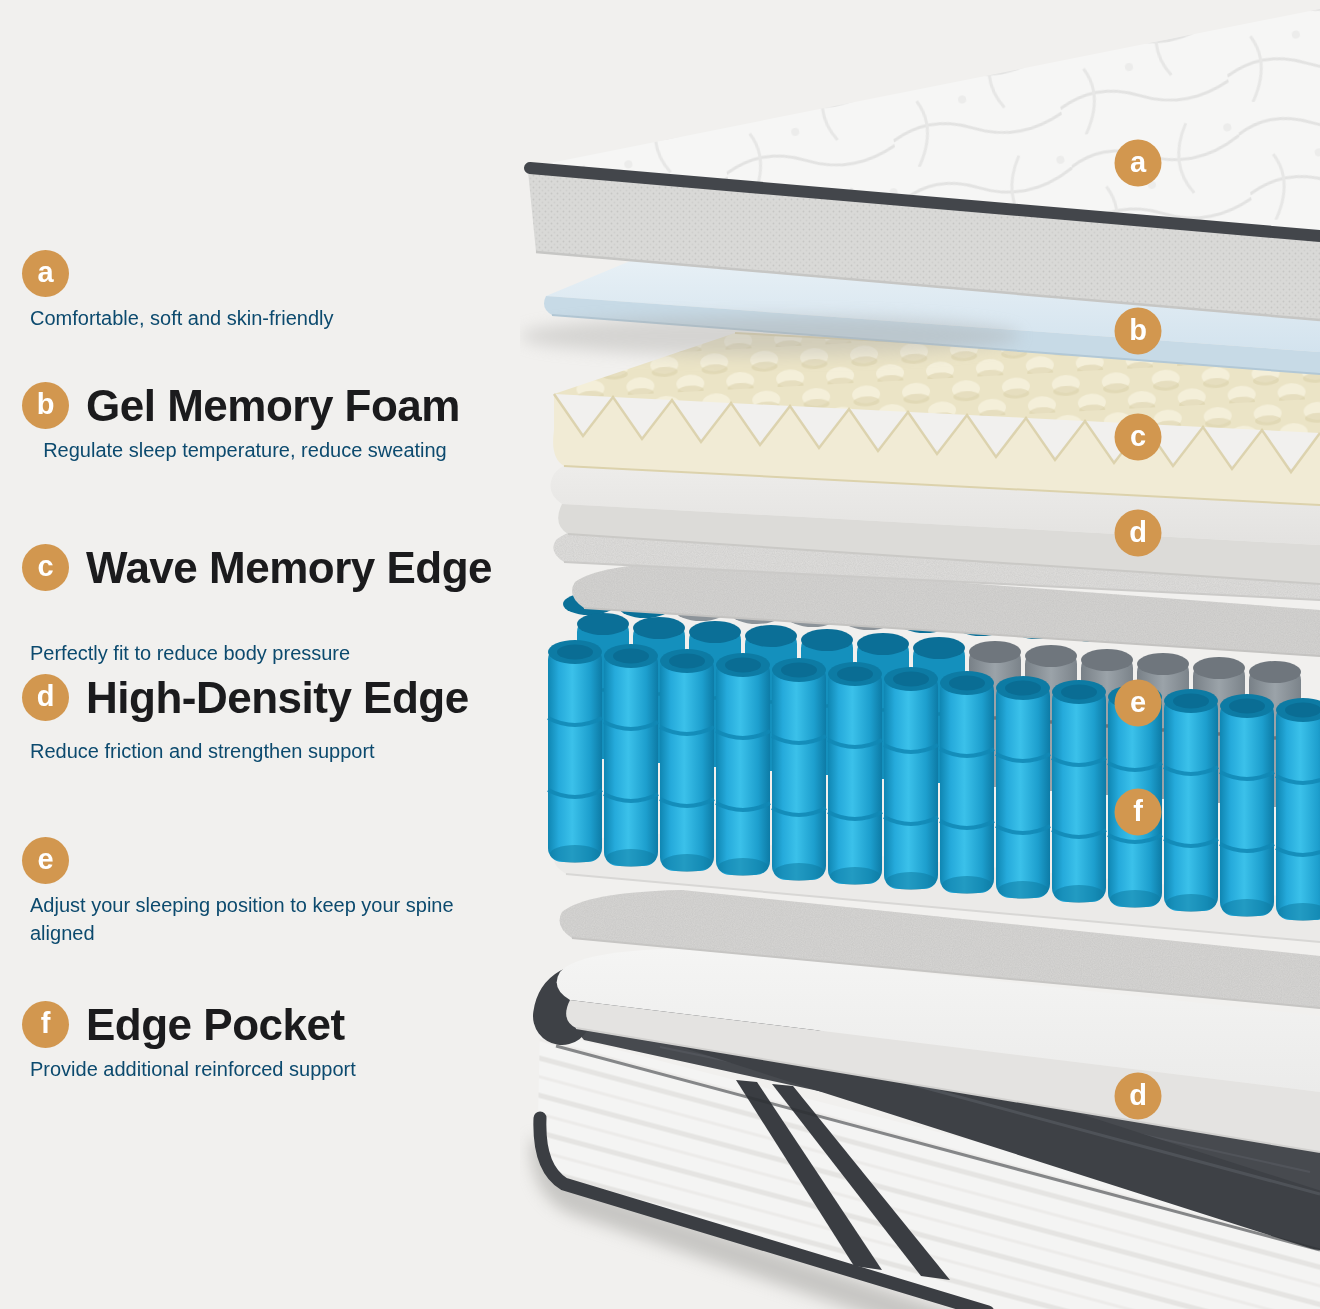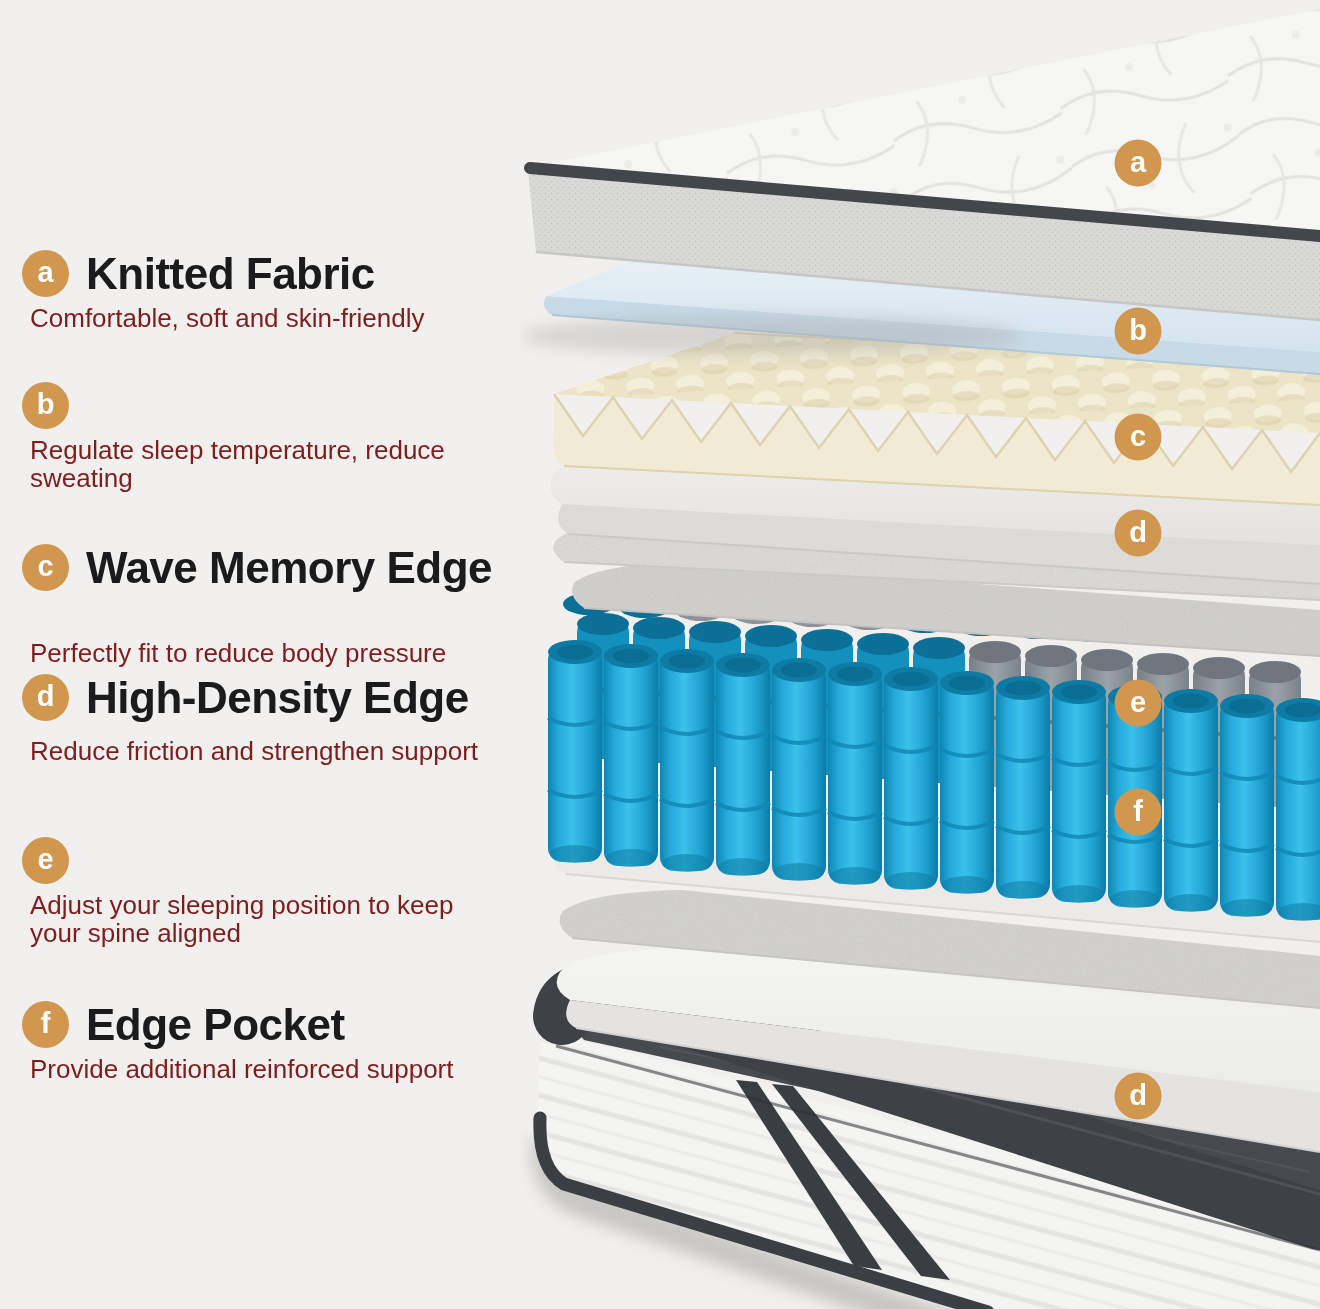--- a/index.html
+++ b/index.html
@@ -20,25 +20,25 @@
     background:#d2974f;color:#ffffff;
     display:flex;align-items:center;justify-content:center;
     font-size:29px;font-weight:bold;flex:0 0 auto;
     line-height:1;padding-bottom:2px;box-sizing:border-box;
   }
   .sec-title{
     font-size:44px;font-weight:bold;color:#1b1b1d;
     letter-spacing:-0.5px;white-space:nowrap;line-height:47px;
   }
   .sec-desc{
-    font-size:26px;line-height:28px;color:#7f1d1d;
+    font-size:20px;line-height:28px;color:#0c4a6e;
     margin:7px 0 0 8px;
   }
   .sec-a{top:250px;} .sec-a .sec-desc{max-width:520px;}
-  .sec-b{top:382px;} .sec-b .sec-desc{max-width:430px;}
+  .sec-b{top:382px;} .sec-b .sec-desc{max-width:430px;text-align:center;}
   .sec-c{top:544px;} .sec-c .sec-desc{max-width:540px;margin-top:48px;}
   .sec-d{top:674px;} .sec-d .sec-desc{max-width:450px;margin-top:16px;}
   .sec-e{top:837px;} .sec-e .sec-desc{max-width:460px;}
   .sec-f{top:1001px;} .sec-f .sec-desc{max-width:560px;margin-left:8px;}
 
   
   .marker{position:absolute;transform:translate(-50%,-50%);}
 </style>
 </head>
 <body>
@@ -246,28 +246,28 @@
       <path d="M8,171 L800,238 L800,320 L16,252 Z" fill="url(#mesh)"></path>
       <path d="M16,252 L800,320" stroke="#c6c6c4" stroke-width="2.5"></path>
       <path d="M10,167 L800,9 L800,233 Z" fill="url(#quilt)"></path>
       <path d="M10,168 L800,236" stroke="#43464b" stroke-width="12" stroke-linecap="round"></path>
     </g>
   </svg>
 
   <div class="sec sec-a">
     <div class="sec-head">
       <div class="badge">a</div>
-      <div class="sec-title">Knitted Fabric</div>
     </div>
     <div class="sec-desc">Comfortable, soft and skin-friendly</div>
   </div>
 
   <div class="sec sec-b">
     <div class="sec-head">
       <div class="badge">b</div>
+      <div class="sec-title">Gel Memory Foam</div>
     </div>
     <div class="sec-desc">Regulate sleep temperature, reduce sweating</div>
   </div>
 
   <div class="sec sec-c">
     <div class="sec-head">
       <div class="badge">c</div>
       <div class="sec-title">Wave Memory Edge</div>
     </div>
     <div class="sec-desc">Perfectly fit to reduce body pressure</div>

